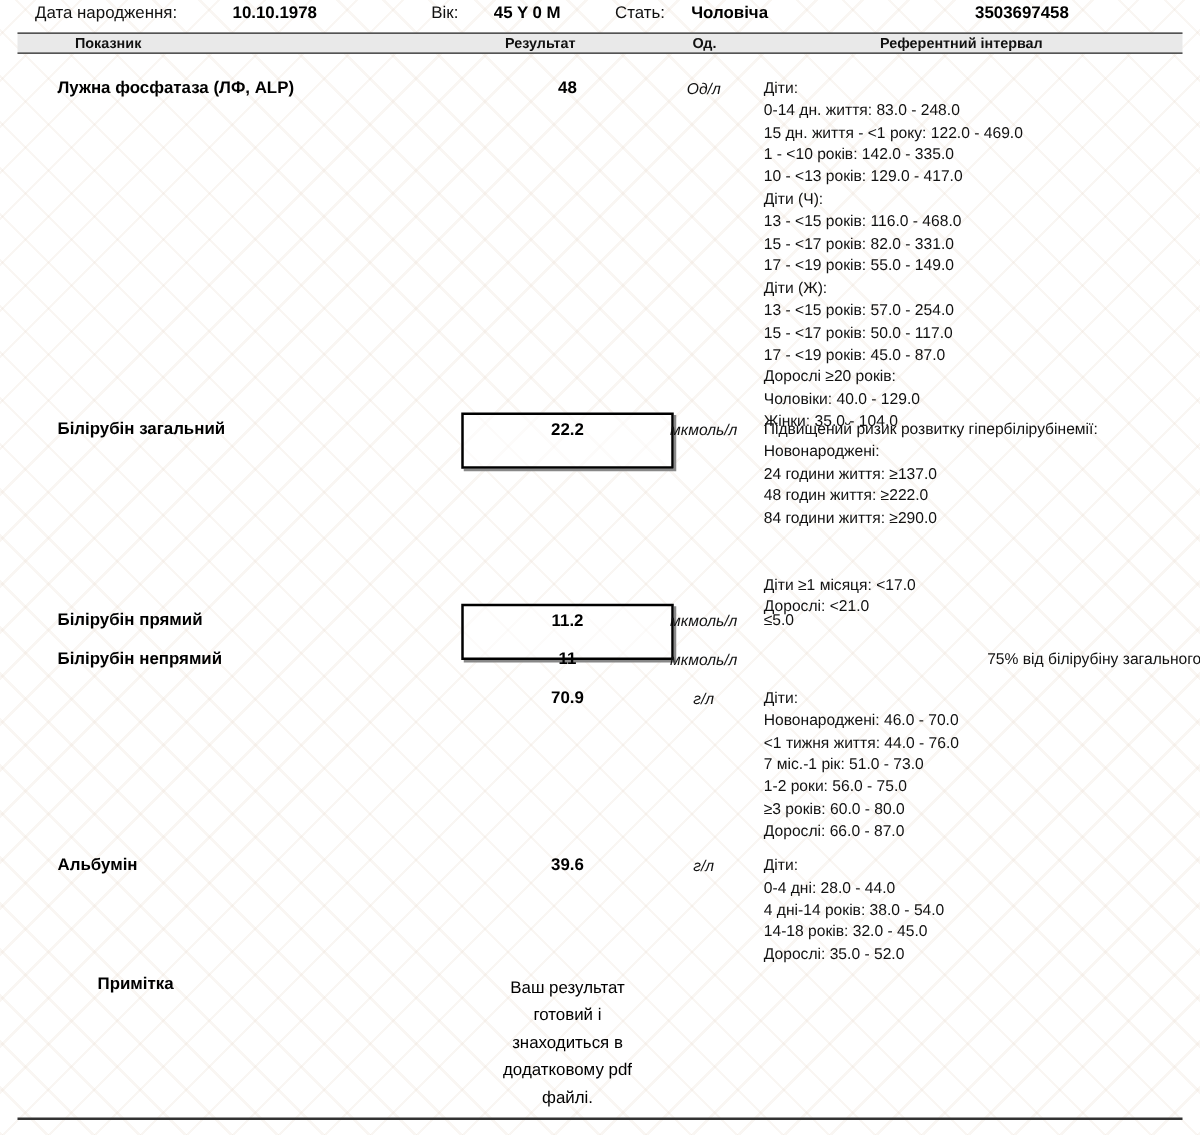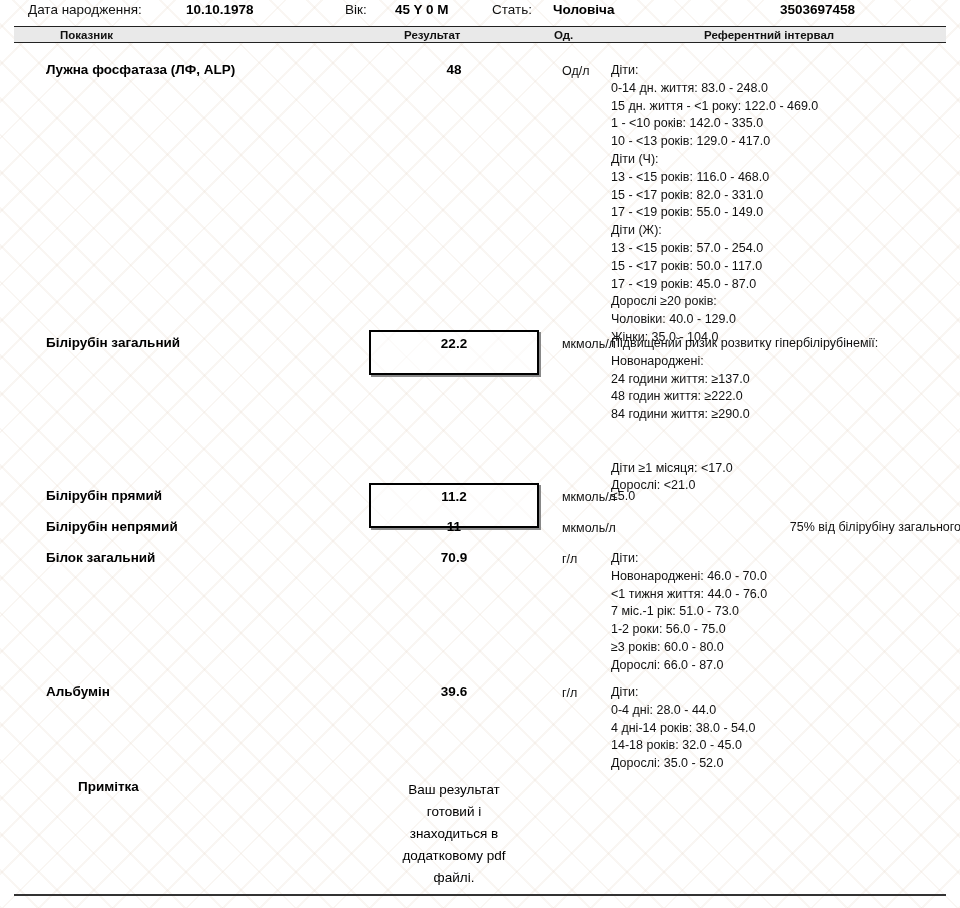--- a/index.html
+++ b/index.html
@@ -90,26 +90,27 @@
   }
   .cell-result.boxed {
     border: 2px solid #000;
     box-shadow: 2px 2px 0 #888;
     padding: 4px 0 22px 0;
     top: -4px;
     background: rgba(255,255,255,0.55);
   }
   .cell-unit {
     position: absolute;
-    left: 548px;
+    left: 504px;
     top: 0;
     width: 90px;
-    text-align: left;
+    text-align: center;
     font-size: 12.5px;
     color: #111;
+    font-style: italic;
   }
   .cell-ref {
     position: absolute;
     left: 597px;
     top: 0;
     width: 350px;
     font-size: 12.5px;
     line-height: 17.8px;
     color: #111;
   }
@@ -214,21 +215,20 @@
     <div class="row" style="height:31px;">
       <div class="cell-name" style="top:0px;">Білірубін непрямий</div>
       <div class="cell-result" style="top:0px;">11</div>
       <div class="cell-unit" style="top:2px;">мкмоль/л</div>
       <div class="cell-ref" style="top:0px;text-align:right;">
         <span class="rl">75% від білірубіну загального</span>
       </div>
     </div>
 
     <div class="row" style="height:134px;">
-      <div class="cell-name" style="top:0px;">Білок загальний</div>
       <div class="cell-result" style="top:0px;">70.9</div>
       <div class="cell-unit" style="top:2px;">г/л</div>
       <div class="cell-ref" style="top:0px;">
         <span class="rl">Діти:</span>
         <span class="rl">Новонароджені: 46.0 - 70.0</span>
         <span class="rl">&lt;1 тижня життя: 44.0 - 76.0</span>
         <span class="rl">7 міс.-1 рік: 51.0 - 73.0</span>
         <span class="rl">1-2 роки: 56.0 - 75.0</span>
         <span class="rl">≥3 років: 60.0 - 80.0</span>
         <span class="rl">Дорослі: 66.0 - 87.0</span>

